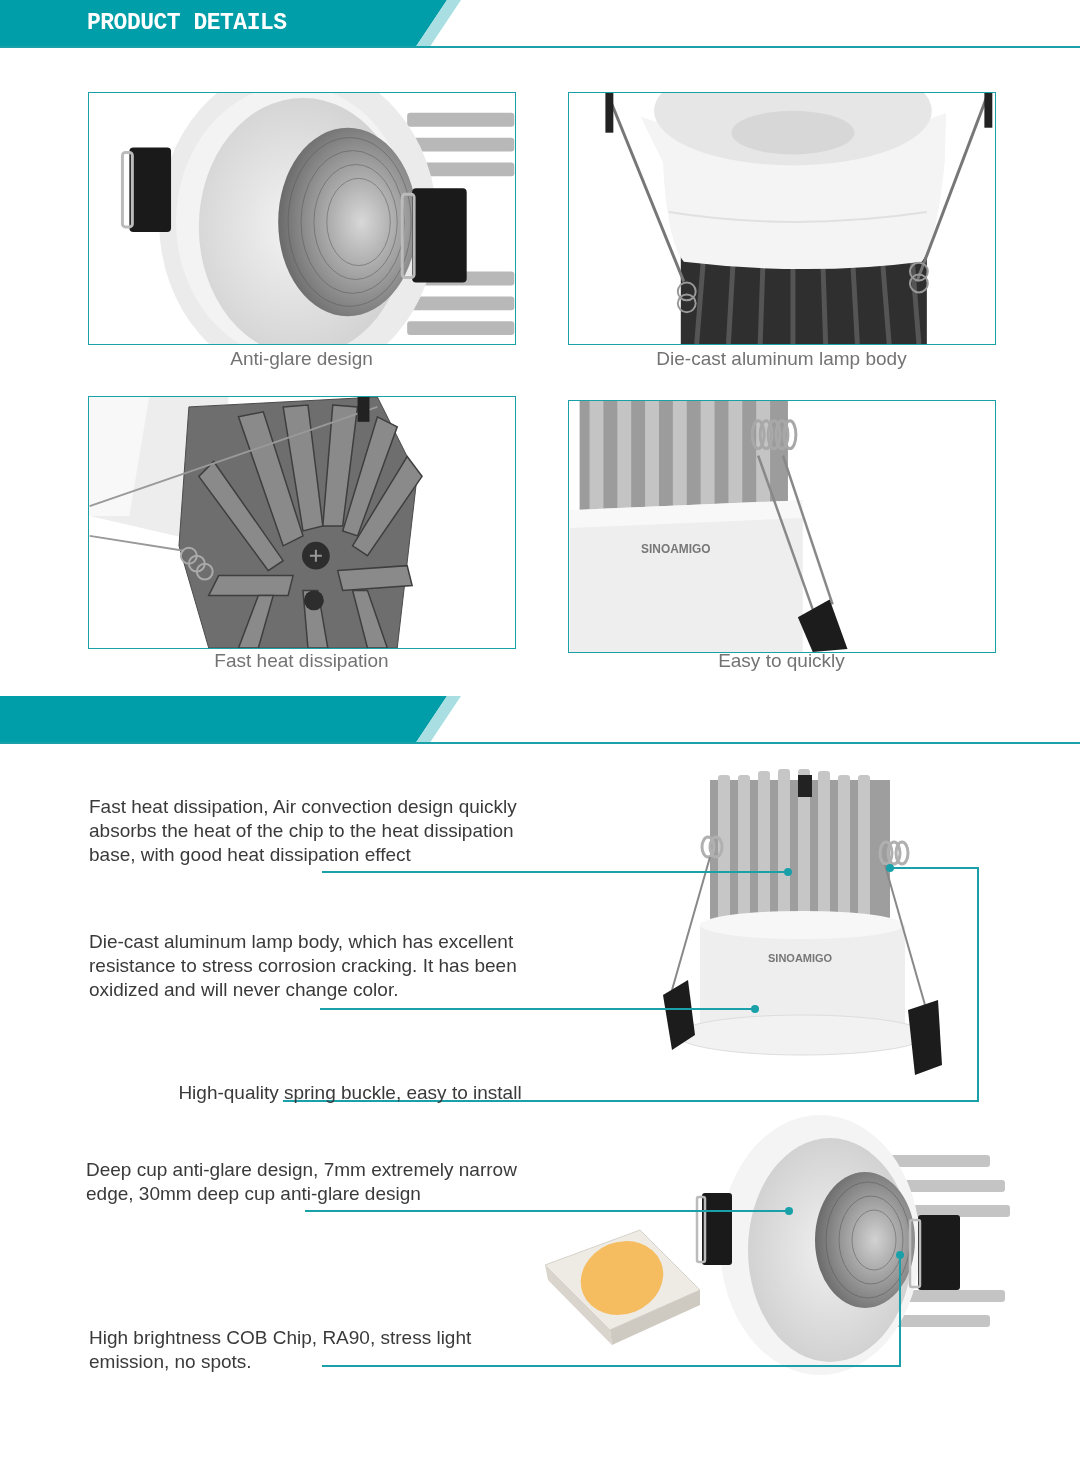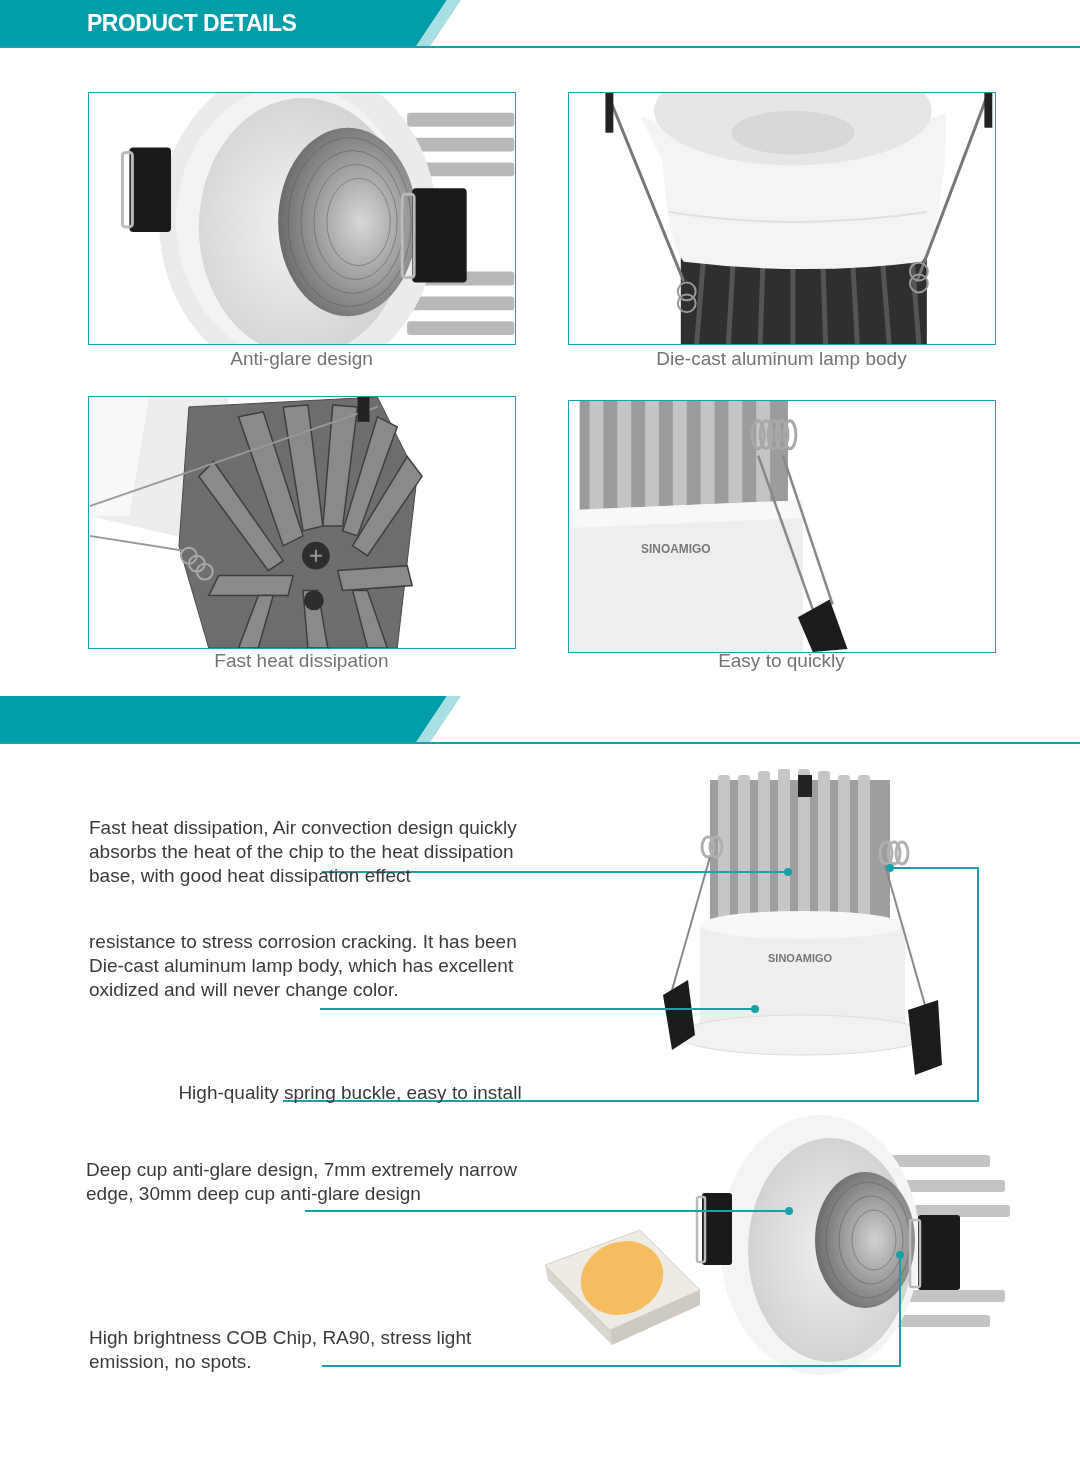--- a/index.html
+++ b/index.html
@@ -1,19 +1,19 @@
 <!DOCTYPE html>
 <html><head>
 <meta charset="utf-8">
 <style>
   html,body{margin:0;padding:0;background:#ffffff;}
   body{width:1080px;height:1464px;position:relative;overflow:hidden;font-family:"DejaVu Sans","Liberation Sans",sans-serif;color:#333;}
   .banner{position:absolute;left:0;width:1080px;height:50px;}
   .banner svg{position:absolute;left:0;top:0;}
-  .banner-title{position:absolute;left:87px;top:10px;font-family:Liberation Sans, sans-serif;font-weight:bold;font-size:23px;color:#ffffff;letter-spacing:-0.5px;text-align:right;}
+  .banner-title{position:absolute;left:87px;top:10px;font-family:Liberation Mono, monospace;font-weight:bold;font-size:23px;color:#ffffff;letter-spacing:-0.5px;text-align:right;}
   .frame{position:absolute;border:1.5px solid #1aa0a8;box-sizing:border-box;overflow:hidden;background:#fff;}
   .frame svg{display:block;width:100%;height:100%;}
   .caption{position:absolute;font-family:"Liberation Sans",sans-serif;font-size:19px;color:#737373;text-align:center;width:427px;}
   .desc{position:absolute;font-family:"Liberation Sans",sans-serif;font-size:19px;line-height:24px;color:#3a3a3a;width:520px;}
   .callouts{position:absolute;left:0;top:0;}
   .product{position:absolute;}
 </style>
 </head>
 <body>
 
@@ -253,28 +253,28 @@
   </g>
   <g fill="#1aa0a8">
     <circle cx="788" cy="872" r="4"></circle>
     <circle cx="890" cy="868" r="4"></circle>
     <circle cx="755" cy="1009" r="4"></circle>
     <circle cx="789" cy="1211" r="4"></circle>
     <circle cx="900" cy="1255" r="4"></circle>
   </g>
 </svg>
 
-<div class="desc" style="left:89px;top:795px;margin-top:21px;">
+<div class="desc" style="left:89px;top:795px;">
   <div>Fast heat dissipation, Air convection design quickly</div>
   <div>absorbs the heat of the chip to the heat dissipation</div>
   <div>base, with good heat dissipation effect</div>
 </div>
 <div class="desc" style="left:89px;top:930px;">
+  <div>Die-cast aluminum lamp body, which has excellent</div>
   <div>resistance to stress corrosion cracking. It has been</div>
-  <div>Die-cast aluminum lamp body, which has excellent</div>
   <div>oxidized and will never change color.</div>
 </div>
 <div class="desc" style="left:90px;top:1081px;text-align:center;">
   <div>High-quality spring buckle, easy to install</div>
 </div>
 <div class="desc" style="left:86px;top:1158px;">
   <div>Deep cup anti-glare design, 7mm extremely narrow</div>
   <div>edge, 30mm deep cup anti-glare design</div>
 </div>
 <div class="desc" style="left:89px;top:1326px;">

